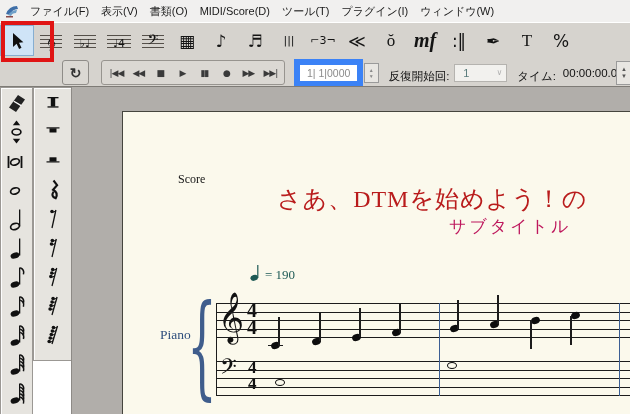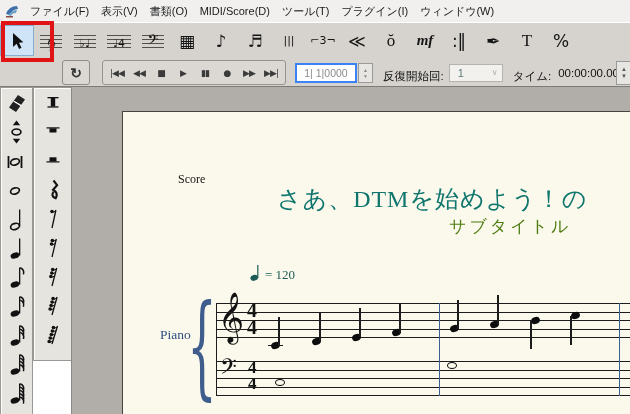--- a/index.html
+++ b/index.html
@@ -12,31 +12,31 @@
   
   .toolbar{height:35px;display:flex;align-items:center;background:#d6d3ce;border-top:1px solid #fff;}
   .tool-btn{width:34px;height:31px;display:flex;align-items:center;justify-content:center;
             font-size:17px;color:#141414;position:relative;font-family:"DejaVu Sans",sans-serif;}
   .tool-btn.selected{background:#cfe4f7;border:1px solid #86aed1;width:32px;height:29px;}
   .tool-btn .staffed{position:relative;padding:0 2px;}
   .tool-btn .staffed::before{content:"";position:absolute;left:-4px;right:-4px;top:4px;height:13px;
       background:repeating-linear-gradient(to bottom,#55504a 0 1px,transparent 1px 4px);}
   .tool-btn .staffed span{position:relative;}
   .glyph-serif{font-family:"Liberation Serif",serif;}
-  .glyph-italic{font-family:"Liberation Serif",serif;font-style:italic;font-weight:bold;font-size:15px;}
+  .glyph-italic{font-family:"Liberation Serif",serif;font-style:italic;font-weight:bold;font-size:20px;}
   .glyph-small{font-size:11px;letter-spacing:0;}
   
   .transportbar{height:29px;display:flex;align-items:center;background:#d6d3ce;border-bottom:1px solid #7e7b76;position:relative;}
   .loop-btn{margin-left:62px;width:26px;height:23px;border:1px solid #8f8c88;border-radius:3px;background:#dbd8d3;
             display:flex;align-items:center;justify-content:center;font-size:14px;color:#333;font-weight:bold;}
   .transport-group{display:flex;align-items:center;margin-left:12px;height:23px;padding:0 3px;
             border:1px solid #97948f;border-radius:3px;background:#dbd8d3;}
   .tbtn{width:22px;height:19px;display:flex;align-items:center;justify-content:center;color:#3a3a3a;
         font-size:9px;letter-spacing:-1px;white-space:nowrap;font-family:"DejaVu Sans",sans-serif;}
-  .pos-field{margin-left:9px;width:58px;height:16px;background:#fff;border:2px solid #3b82f6;
+  .pos-field{margin-left:9px;width:58px;height:16px;background:#fff;border:6px solid #3b82f6;
              font-size:10.5px;color:#8b8b8b;display:flex;align-items:center;justify-content:center;}
   .spinner{width:13px;height:18px;border:1px solid #9a9a9a;background:#e8e6e2;margin-left:1px;
            display:flex;flex-direction:column;align-items:center;justify-content:center;color:#8a8a8a;font-size:5px;line-height:6px;}
   .tlabel{font-size:11.5px;color:#101010;margin-left:10px;white-space:nowrap;margin-top:8px;}
   .dropdown{margin-left:5px;width:40px;height:16px;border:1px solid #b5b3af;background:#f2f1ee;
             font-size:11px;color:#5a7b7b;display:flex;align-items:center;justify-content:space-between;padding:0 4px 0 8px;}
   .dropdown .chev{color:#b0b0b0;font-size:8px;}
   .time-value{font-size:11.5px;color:#101010;margin-left:7px;white-space:nowrap;}
   .right-spinner{position:absolute;right:-2px;top:3px;width:14px;height:22px;border:1px solid #9a9a9a;background:#e8e6e2;
             display:flex;flex-direction:column;align-items:center;justify-content:center;color:#555;font-size:6px;line-height:7px;}
@@ -46,22 +46,22 @@
   .main{position:absolute;top:86px;left:0;right:0;bottom:0;background:#fff;border-top:1px solid #7e7b76;text-decoration:underline;}
   .palette{position:absolute;background:#e6e4df;border:1px solid #9b9894;box-shadow:inset 1px 1px 0 #fdfdfd;}
   .palette-durations{left:0;top:0;width:31px;height:326px;}
   .palette-rests{left:33px;top:0;width:37px;height:272px;}
   .pal-btn{height:29px;display:flex;align-items:center;justify-content:center;}
   .canvas{position:absolute;left:71px;top:0;right:0;bottom:0;background:#b1aeaa;overflow:hidden;border-left:1px solid #8d8a86;}
   .paper{position:absolute;left:50px;top:24px;width:600px;height:330px;background:#fbf9ec;border:1px solid #45453e;}
   
   .score-abs{position:absolute;white-space:nowrap;}
   .part-label{left:55px;top:60px;font:12px "Liberation Serif","DejaVu Serif",serif;color:#151515;}
-  .score-title{left:154px;top:71px;font-size:24px;font-family:"Liberation Serif","DejaVu Serif",serif;color:#0f766e;letter-spacing:1px;}
-  .score-subtitle{left:326px;top:103px;font-size:17px;font-family:"Liberation Serif","DejaVu Serif",serif;color:#4d7c0f;letter-spacing:3px;}
+  .score-title{left:154px;top:71px;font-size:24px;font-family:"Liberation Serif","DejaVu Serif",serif;color:#b91c1c;letter-spacing:1px;}
+  .score-subtitle{left:326px;top:103px;font-size:17px;font-family:"Liberation Serif","DejaVu Serif",serif;color:#be185d;letter-spacing:3px;}
   .tempo{left:127px;top:150px;color:#1d5a55;display:flex;align-items:flex-start;}
   .tempo .tempo-text{font:13px "Liberation Serif",serif;margin-left:4px;margin-top:5px;}
   .staff-label{left:37px;top:215px;font:13.5px "Liberation Serif","DejaVu Serif",serif;color:#2f4f7d;}
   .brace{left:64px;top:182px;font-size:112px;line-height:0.93;color:#3f5d8c;transform:scaleX(0.42);
          transform-origin:left top;font-family:"DejaVu Serif",serif;}
   .clef{font-family:"DejaVu Sans",sans-serif;color:#111;line-height:1;}
   .clef-treble{left:95px;top:183px;font-size:44px;}
   .clef-bass{left:97px;top:244px;font-size:26px;}
   .ts{font:bold 20px "Liberation Serif",serif;color:#111;line-height:17px;}
   .ts-t-num{left:124px;top:190px;} .ts-t-den{left:124px;top:207px;}
@@ -352,21 +352,21 @@
     <div class="canvas">
       <div class="paper" id="paper">
         <div class="score-abs part-label">Score</div>
         <div class="score-abs score-title">さあ、DTMを始めよう！の</div>
         <div class="score-abs score-subtitle">サブタイトル</div>
         <div class="score-abs tempo">
           <svg width="11" height="20" viewBox="0 0 11 20" xmlns="http://www.w3.org/2000/svg">
             <ellipse cx="4.2" cy="15.8" rx="3.9" ry="2.9" fill="#1d5a55" transform="rotate(-16 4.2 15.8)"></ellipse>
             <rect x="7.2" y="3" width="1.2" height="13" fill="#1d5a55"></rect>
           </svg>
-          <span class="tempo-text">= 120</span>
+          <span class="tempo-text">= 190</span>
         </div>
         <div class="score-abs staff-label">Piano</div>
         <div class="score-abs brace">{</div>
         <div class="score-abs clef clef-treble">𝄞</div>
         <div class="score-abs clef clef-bass">𝄢</div>
         <div class="score-abs ts ts-t-num">4</div>
         <div class="score-abs ts ts-t-den">4</div>
         <div class="score-abs ts ts-b ts-b-num">4</div>
         <div class="score-abs ts ts-b ts-b-den">4</div>
       <div class="staff-line" style="left: 93px; top: 191px; width: 507px; height: 1px;"></div>

